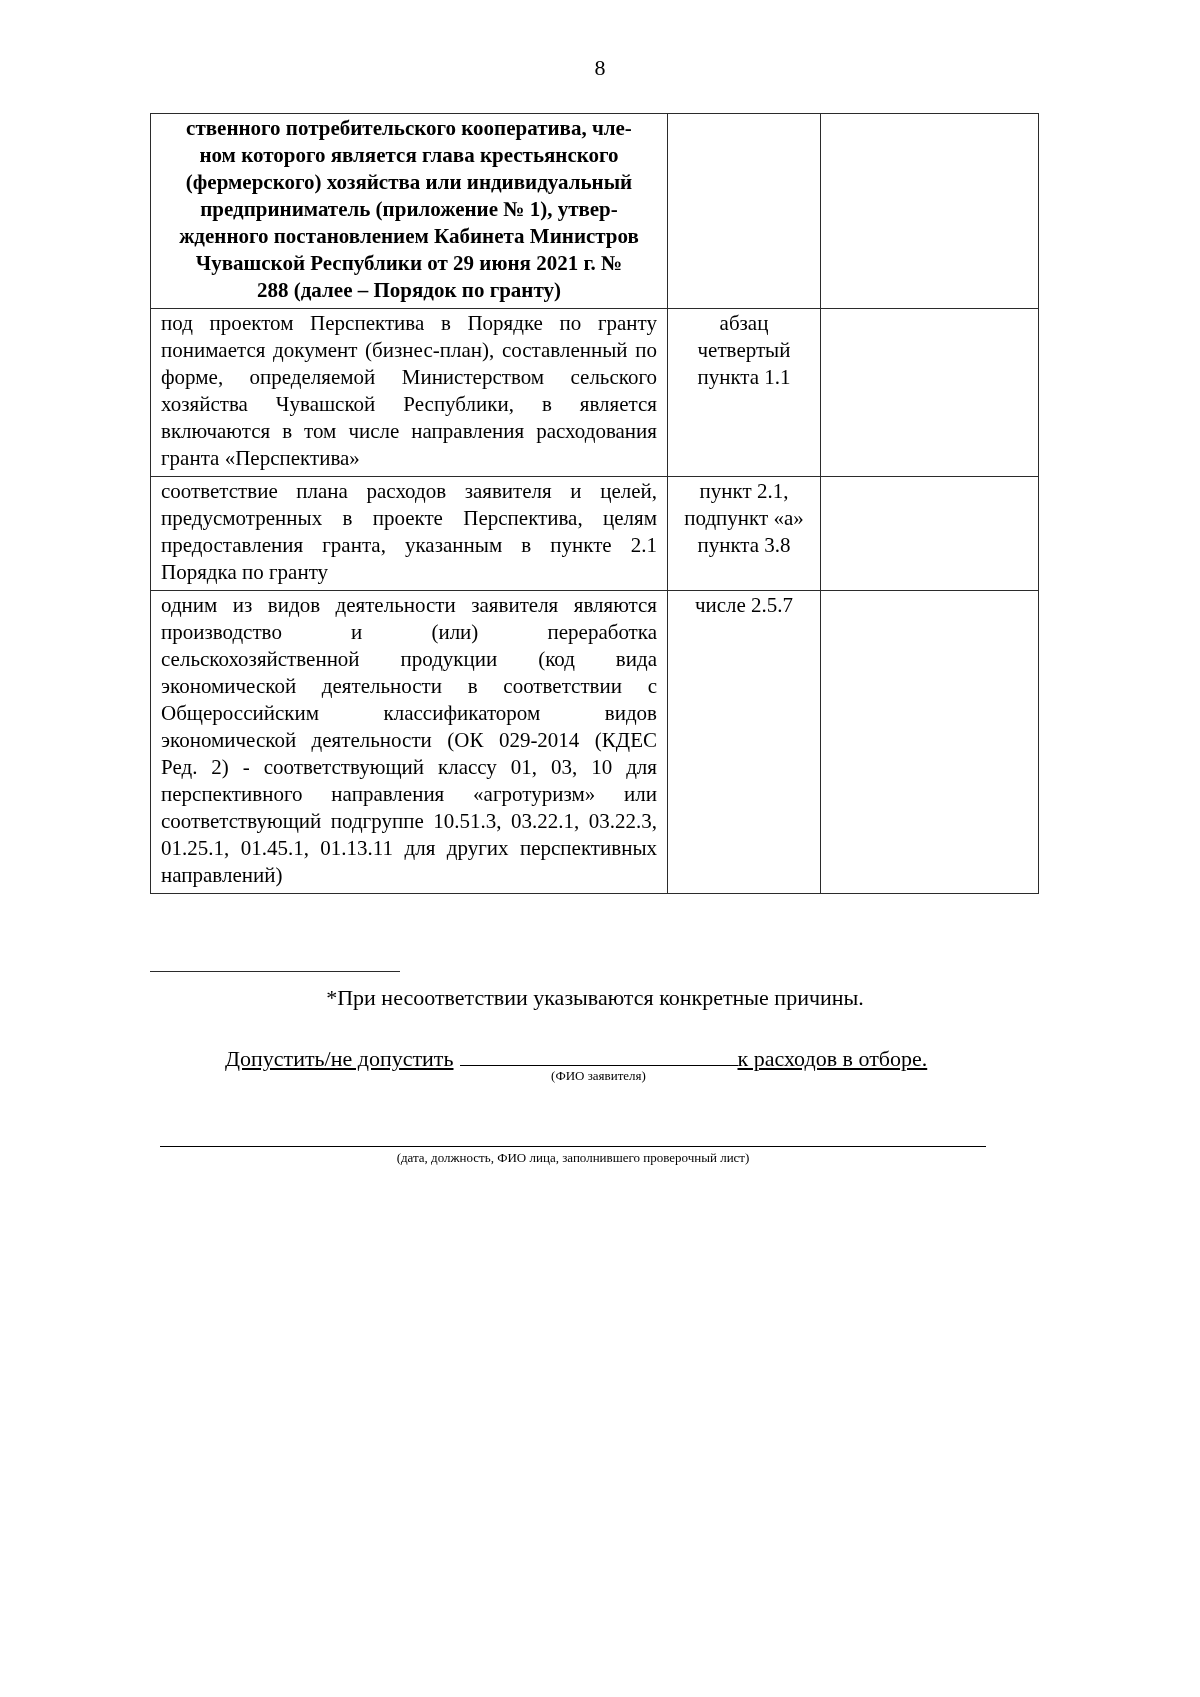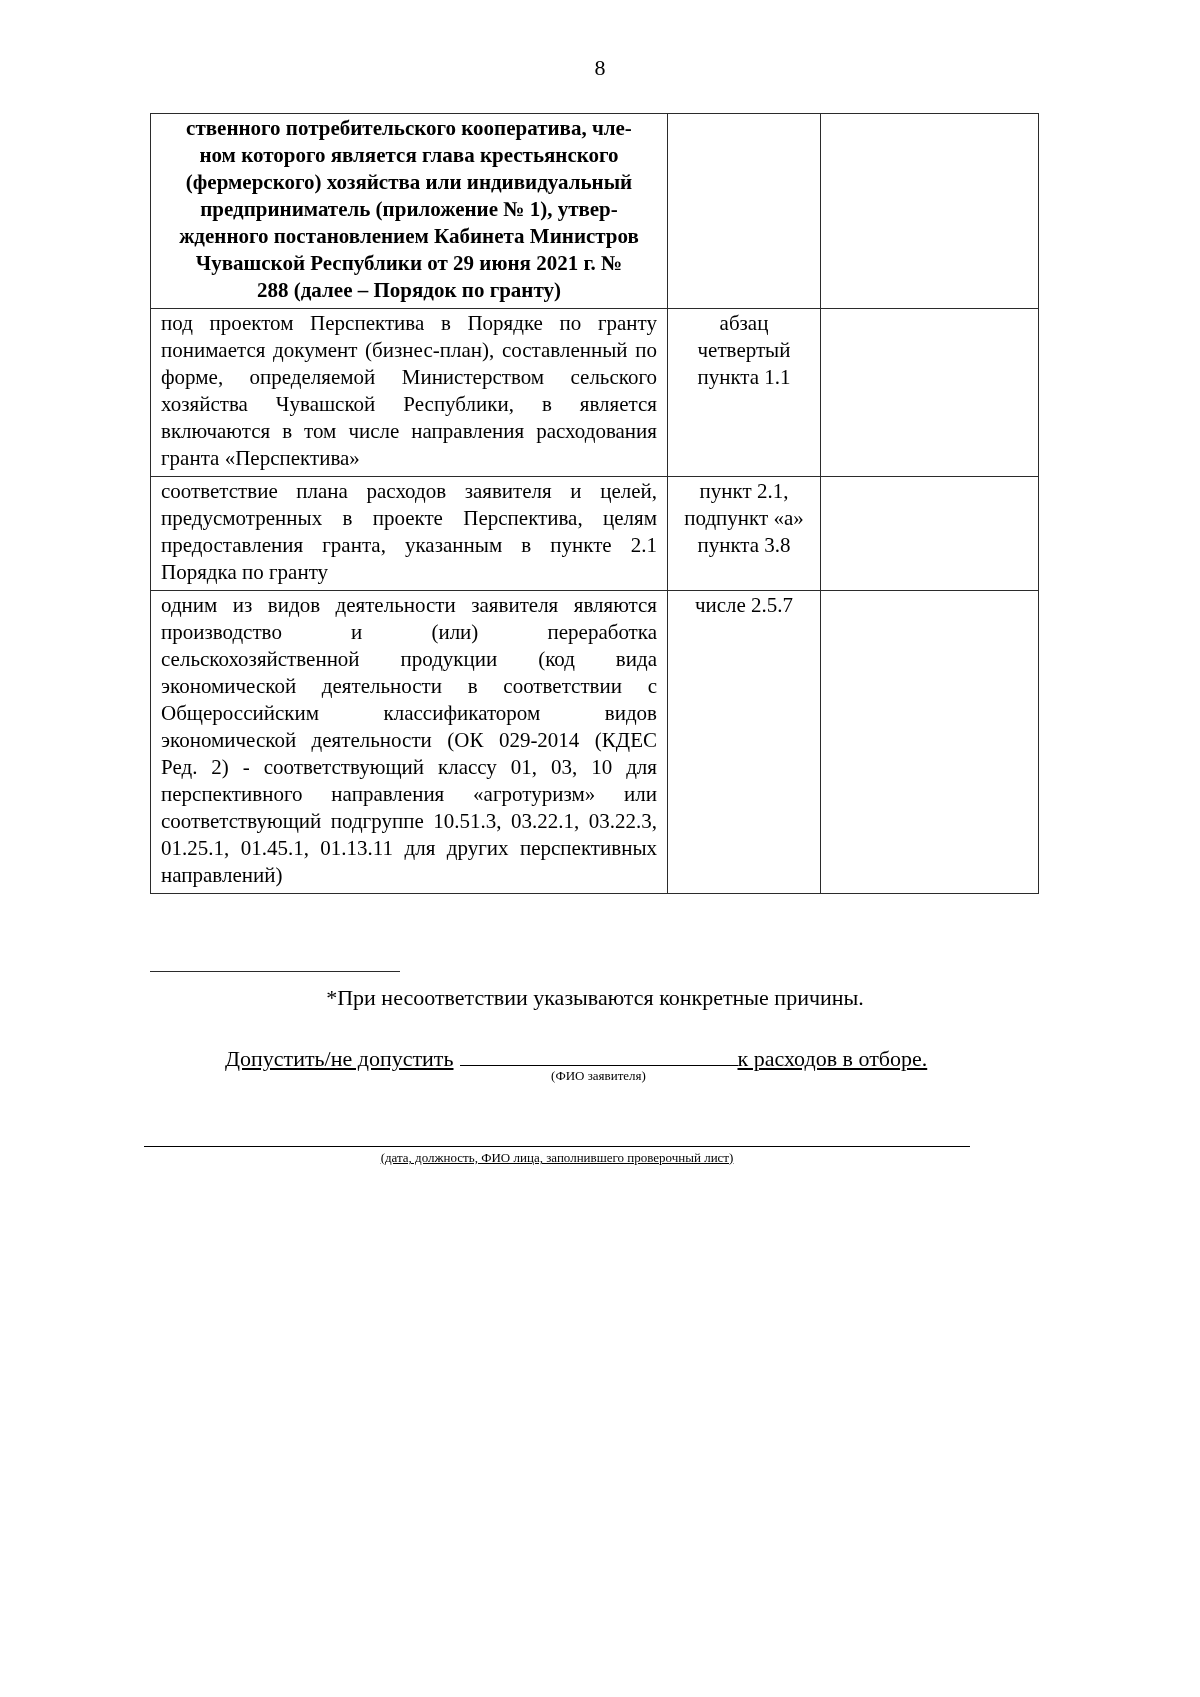--- a/index.html
+++ b/index.html
@@ -88,23 +88,22 @@
     left: 0;
     width: 100%;
     padding-top: 3px;
     text-align: center;
     font-size: 13px;
     white-space: nowrap;
   }
   .signature {
     position: absolute;
     top: 1128px;
-    left: 144px;
+    left: 160px;
     width: 826px;
-    text-decoration: underline;
   }
   .signature-line {
     width: 100%;
     height: 18px;
     border-bottom: 1.5px solid #000;
   }
   .signature-caption {
     width: 100%;
     padding-top: 3px;
     text-align: center;

